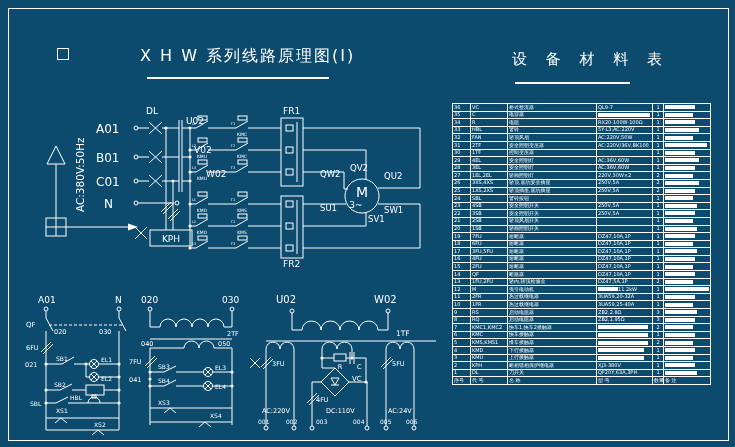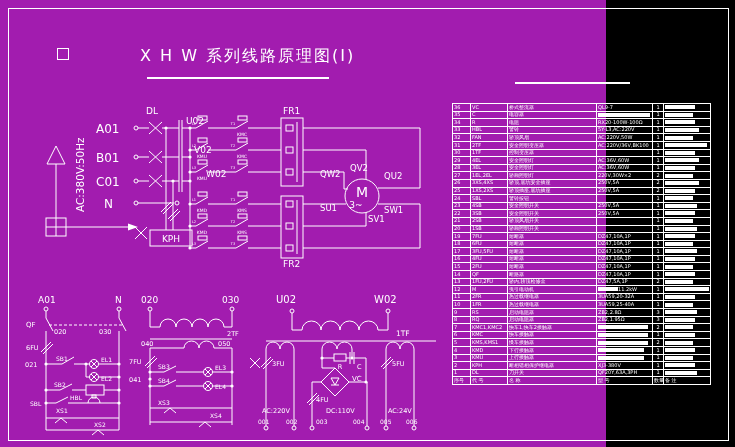--- a/index.html
+++ b/index.html
@@ -1,17 +1,17 @@
 <!DOCTYPE html>
 <html><head>
 <meta charset="utf-8">
 <style>
   html,body{margin:0;padding:0;background:#000;width:735px;height:447px;overflow:hidden;
     font-family:"DejaVu Sans",sans-serif;color:#fff;}
-  #stage{position:relative;width:606px;height:447px;background:#a21caf;}
+  #stage{position:relative;width:735px;height:447px;background:#0c4a6e;}
   .frame{position:absolute;left:8px;top:8px;width:719px;height:431px;border:1px solid #fff;}
   .sq{position:absolute;left:57px;top:48px;width:10px;height:10px;border:1px solid #fff;}
   .title-main{position:absolute;left:140px;top:46px;font-size:16px;letter-spacing:2px;white-space:nowrap;}
   .title-main-ul{position:absolute;left:147px;top:77px;width:182px;height:2px;background:#fff;}
   .title-table{position:absolute;left:512px;top:50px;font-size:15px;letter-spacing:7px;white-space:nowrap;}
   .title-table-ul{position:absolute;left:515px;top:82px;width:115px;height:2px;background:#fff;}
   svg{position:absolute;left:0;top:0;}
   svg line,svg path,svg rect,svg circle,svg polyline,svg polygon{stroke:#fff;fill:none;stroke-width:1;}
   svg .dot{fill:#fff;stroke:none;}
   svg .fill{fill:#fff;stroke:none;}
@@ -26,20 +26,21 @@
 </style>
 </head>
 <body>
 
 <div id="stage">
   <div class="frame"></div>
   <div class="sq"></div>
 
   <div class="title-main">X  H  W  系列线路原理图(Ⅰ)</div>
   <div class="title-main-ul"></div>
+  <div class="title-table">设 备 材 料 表</div>
   <div class="title-table-ul"></div>
 
   <svg width="735" height="447" viewBox="0 0 735 447">
 
     <g>
       <text transform="translate(84,212) rotate(-90)" font-size="10.5">AC:380V:50Hz</text>
       <polygon points="56,146 47,164 65,164"></polygon>
       <line x1="56" y1="164" x2="56" y2="218"></line>
       <rect x="46" y="218" width="20" height="18"></rect>
       <line x1="56" y1="218" x2="56" y2="236"></line>

